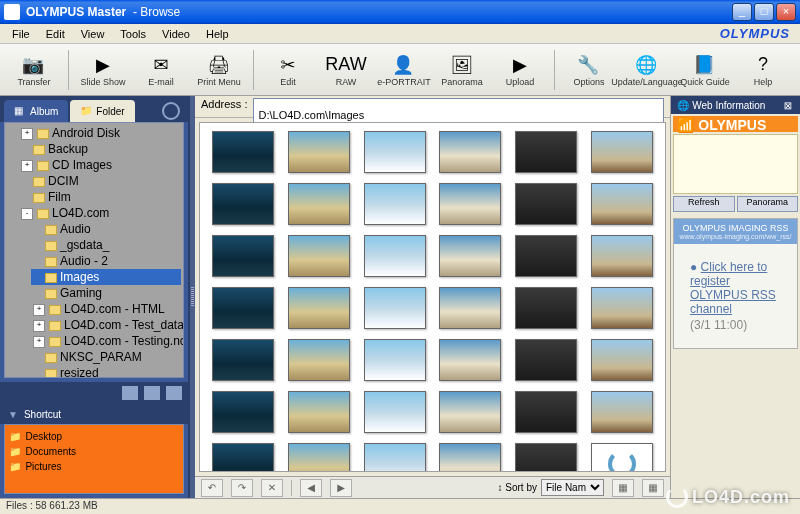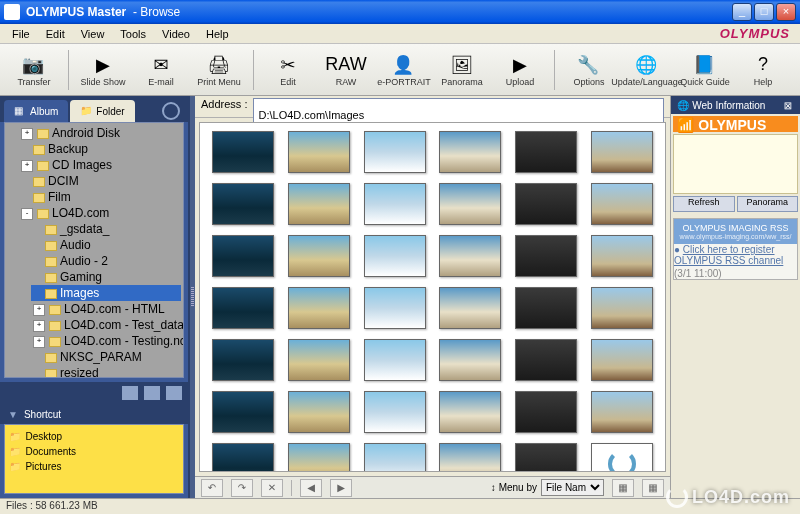--- a/index.html
+++ b/index.html
@@ -7,21 +7,21 @@
 
 .titlebar { height: 24px; background: linear-gradient(#0054e3, #3a80ea 10%, #0054e3 90%, #003db5); color: #fff; display: flex; align-items: center; padding: 0 4px; }
 .titlebar-icon { width: 16px; height: 16px; background: #fff; border-radius: 2px; margin-right: 6px; }
 .titlebar-text { flex: 1; font-weight: bold; font-size: 12px; }
 .titlebar-btns { display: flex; gap: 2px; }
 .tbtn { width: 20px; height: 18px; background: linear-gradient(#d6e5fa, #7aa5e8); border: 1px solid #1a3e7a; border-radius: 3px; color: #fff; font-size: 11px; text-align: center; line-height: 15px; cursor: pointer; }
 .tbtn.close { background: linear-gradient(#f5a29b, #d64f3c); }
 
 .menubar { height: 20px; background: #ece9d8; display: flex; align-items: center; padding: 0 4px; border-bottom: 1px solid #c0c0c0; }
 .menubar span { padding: 2px 8px; cursor: pointer; }
-.brand { margin-left: auto; margin-right: 6px; font-weight: bold; font-style: italic; letter-spacing: 1px; color: #be185d; font-size: 13px; }
+.brand { margin-left: auto; margin-right: 6px; font-weight: bold; font-style: italic; letter-spacing: 1px; color: #1d4ed8; font-size: 13px; }
 
 .toolbar { height: 52px; background: linear-gradient(#f7f7f3, #e3e3dc); border-bottom: 1px solid #a0a0a0; display: flex; align-items: center; padding: 2px 6px; gap: 2px; }
 .tool { display: flex; flex-direction: column; align-items: center; justify-content: center; width: 56px; height: 46px; cursor: pointer; border: 1px solid transparent; border-radius: 3px; }
 .tool-icon { width: 28px; height: 24px; display: flex; align-items: center; justify-content: center; font-size: 18px; }
 .tool-label { font-size: 9px; color: #333; white-space: nowrap; }
 .tool-sep { width: 1px; height: 40px; background: #b0b0b0; margin: 0 4px; }
 
 .main { display: flex; height: 402px; }
 
 .sidebar { width: 190px; background: #3b5998; display: flex; flex-direction: column; border-right: 2px solid #2a3f6b; }
@@ -41,21 +41,21 @@
 .tree-folder-icon { display: inline-block; width: 12px; height: 10px; background: #f5d97a; border: 1px solid #c9a93a; vertical-align: middle; margin-right: 3px; }
 .tree-node.selected { background: #316ac5; color: #fff; }
 .indent1 { margin-left: 12px; }
 .indent2 { margin-left: 24px; }
 
 .side-icon-bar { height: 22px; background: #2a3f6b; display: flex; align-items: center; justify-content: flex-end; padding: 0 6px; gap: 6px; }
 .sib { width: 16px; height: 14px; background: #8fa4c9; cursor: pointer; }
 
 .shortcut-hdr { height: 20px; background: #2a3f6b; color: #fff; padding: 3px 8px; font-size: 10px; display: flex; align-items: center; gap: 6px; }
 .shortcut-hdr .arrow { color: #8fa4c9; }
-.shortcut-panel { flex: 0 0 70px; background: #fde047; margin: 0 4px 4px 4px; border: 1px solid #7a8aaf; padding: 4px; font-size: 10px; }
+.shortcut-panel { flex: 0 0 70px; background: #f97316; margin: 0 4px 4px 4px; border: 1px solid #7a8aaf; padding: 4px; font-size: 10px; }
 .shortcut-item { padding: 2px 0; cursor: pointer; }
 .shortcut-item::before { content: '📁'; margin-right: 4px; font-size: 10px; }
 
 .splitter-v { width: 5px; background: #4a5f8a; cursor: ew-resize; display:flex; align-items:center; justify-content:center; }
 .splitter-grip { width:3px; height:20px; background: repeating-linear-gradient(#aac, #aac 1px, #4a5f8a 1px, #4a5f8a 2px); }
 
 .content { flex: 1; display: flex; flex-direction: column; background: #ece9d8; }
 .address-bar { height: 22px; display: flex; align-items: flex-start; padding: 2px 6px; gap: 6px; border-bottom: 1px solid #b0b0b0; }
 .address-bar input { flex: 1; height: 34px; border: 1px solid #7a8aaf; padding: 0 4px; font-size: 11px; }
 .thumbs { flex: 1; background: #fff; margin: 4px; border: 1px solid #a0a0a0; padding: 8px; overflow: auto; display: grid; grid-template-columns: repeat(6, 1fr); gap: 10px 6px; align-content: start; }
@@ -70,21 +70,21 @@
 
 .rightpane { width: 130px; background: #ece9d8; border-left: 1px solid #a0a0a0; display: flex; flex-direction: column; }
 .rp-hdr { height: 18px; background: #2a3f6b; color: #fff; font-size: 10px; padding: 2px 6px; display: flex; align-items: center; }
 .rp-hdr .x { margin-left: auto; cursor: pointer; width:12px; text-align:center; }
 .rp-rss { height: 16px; background: #f88c1e; color: #fff; font-size: 14px; padding: 1px 4px; margin: 2px; font-weight: bold; }
 .rp-body { flex: 0 0 60px; background: #fffde8; margin: 0 2px; border: 1px solid #c9c090; }
 .rp-btns { display: flex; margin: 2px; gap: 2px; }
 .rp-btn { flex: 1; height: 16px; background: #d8dde8; border: 1px solid #8899b8; font-size: 9px; text-align: center; cursor: pointer; }
 .rp-box { margin: 4px 2px; border: 1px solid #b0b0b0; }
 .rp-box-hdr { background: #7aa5d8; color: #fff; font-size: 9px; padding: 4px; text-align: center; }
-.rp-box-body { background: #f5f5f0; padding: 0; font-size: 10px; color: #5577aa; }
+.rp-box-body { background: #f5f5f0; padding: 16px; font-size: 12px; color: #5577aa; }
 .rp-link { text-decoration: underline; cursor: pointer; }
 
 .statusbar { height: 16px; background: #ece9d8; border-top: 1px solid #a0a0a0; font-size: 10px; padding: 1px 6px; color: #333; }
 
 .watermark { position: absolute; right: 10px; bottom: 6px; font-size: 18px; font-weight: bold; color: rgba(255,255,255,.85); text-shadow: 0 0 4px rgba(0,0,0,.5); letter-spacing: 1px; pointer-events: none; display:flex; align-items:center; gap:4px; }
 .watermark .logo { width:22px; height:22px; border:3px solid rgba(255,255,255,.85); border-radius:50%; border-top-color:transparent; }
 </style>
 </head>
 <body>
 
@@ -181,25 +181,25 @@
         </div>
       <div class="clock"></div>
     </div>
     <div class="tree" id="tree">
         <div class="tree-node expand indent1"><span class="tree-folder-icon"></span>Android Disk</div>
         <div class="tree-node leaf indent1"><span class="tree-folder-icon"></span>Backup</div>
         <div class="tree-node expand indent1"><span class="tree-folder-icon"></span>CD Images</div>
         <div class="tree-node leaf indent1"><span class="tree-folder-icon"></span>DCIM</div>
         <div class="tree-node leaf indent1"><span class="tree-folder-icon"></span>Film</div>
         <div class="tree-node collapse indent1"><span class="tree-folder-icon"></span>LO4D.com</div>
+        <div class="tree-node leaf indent2"><span class="tree-folder-icon"></span>Audio</div>
         <div class="tree-node leaf indent2"><span class="tree-folder-icon"></span>_gsdata_</div>
-        <div class="tree-node leaf indent2"><span class="tree-folder-icon"></span>Audio</div>
         <div class="tree-node leaf indent2"><span class="tree-folder-icon"></span>Audio - 2</div>
+        <div class="tree-node leaf indent2 selected"><span class="tree-folder-icon"></span>Images</div>
         <div class="tree-node leaf indent2"><span class="tree-folder-icon"></span>Gaming</div>
-        <div class="tree-node leaf indent2 selected"><span class="tree-folder-icon"></span>Images</div>
         <div class="tree-node expand indent2"><span class="tree-folder-icon"></span>LO4D.com - HTML</div>
         <div class="tree-node expand indent2"><span class="tree-folder-icon"></span>LO4D.com - Test_data</div>
         <div class="tree-node expand indent2"><span class="tree-folder-icon"></span>LO4D.com - Testing.ncd.Fil</div>
         <div class="tree-node leaf indent2"><span class="tree-folder-icon"></span>NKSC_PARAM</div>
         <div class="tree-node leaf indent2"><span class="tree-folder-icon"></span>resized</div>
         <div class="tree-node leaf indent2"><span class="tree-folder-icon"></span>Video</div>
       </div>
     <div class="side-icon-bar">
       <div class="sib"></div>
       <div class="sib"></div>
@@ -273,21 +273,21 @@
       </div>
     <div class="content-footer">
       <div class="cf-btn">↶</div>
       <div class="cf-btn">↷</div>
       <div class="cf-btn">✕</div>
       <div style="width:1px;height:16px;background:#b0b0b0"></div>
       <div class="cf-btn">◀</div>
       <div class="cf-btn">▶</div>
       <div style="flex:1"></div>
       <div class="cf-sort">
-        <span>↕ <span>Menu by</span></span>
+        <span>↕ <span>Sort by</span></span>
         <select><option>File Nam</option></select>
       </div>
       <div class="cf-btn">▦</div>
       <div class="cf-btn">▦</div>
     </div>
   </div>
 
   <div class="rightpane">
     <div class="rp-hdr">
       <span>🌐</span>&nbsp;<span>Web Information</span>

